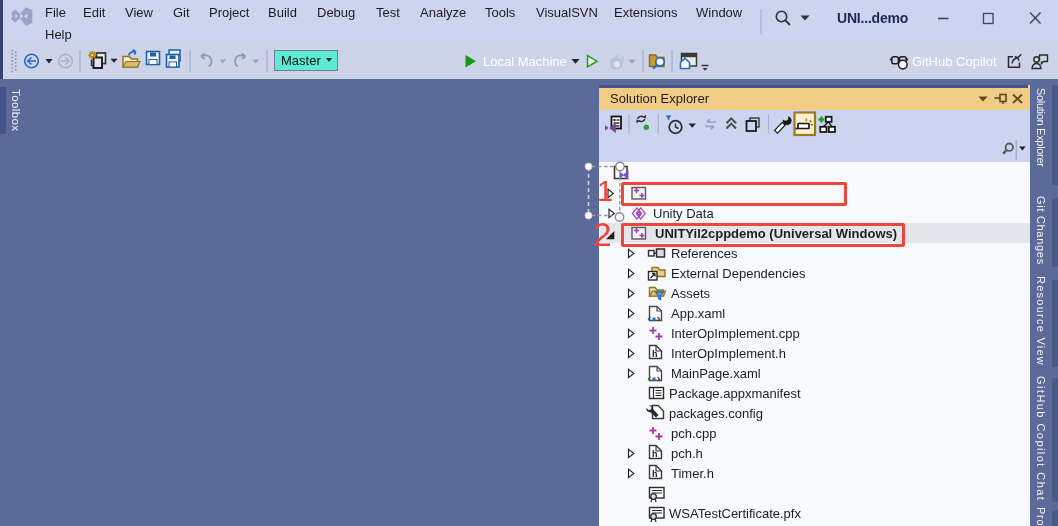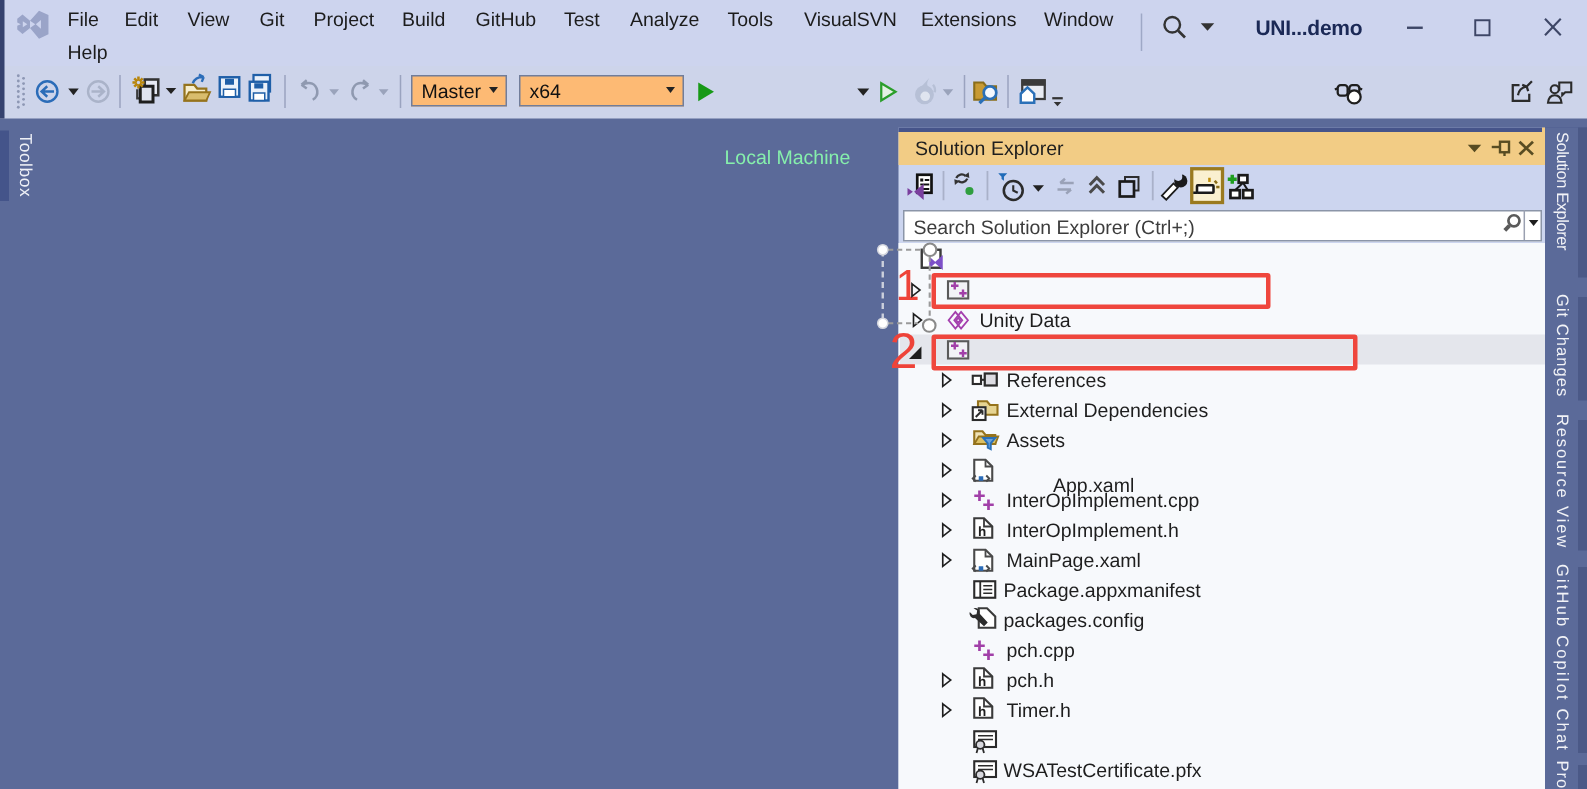--- a/index.html
+++ b/index.html
@@ -4,26 +4,26 @@
 <style>
   html,body{margin:0;padding:0;}
   #root{position:relative;width:1058px;height:526px;overflow:hidden;
     font-family:"Liberation Sans",sans-serif;background:#5b6a99;}
   .abs{position:absolute;}
   .titlebar{left:0;top:0;width:1058px;height:44px;background:#cdd4ee;}
   .toolbar{left:0;top:44px;width:1058px;height:35px;background:#cdd4ea;}
   .menuitem{position:absolute;top:5px;font-size:13px;line-height:16px;color:#1c1c1c;}
   .menuitem2{position:absolute;top:27px;font-size:13px;line-height:16px;color:#1c1c1c;}
   .wintitle{position:absolute;left:837px;top:10px;font-size:14px;font-weight:bold;letter-spacing:-0.2px;color:#1b2956;}
-  .combo{position:absolute;top:50px;height:19px;background:#fdba74;border:1px solid #717d9a;
+  .combo{position:absolute;top:50px;height:19px;background:#5eead4;border:1px solid #717d9a;
     font-size:13px;color:#111;line-height:19px;}
   .combo .txt{position:absolute;left:6px;top:0;}
   .combo .arr{position:absolute;right:5px;top:7px;width:0;height:0;
     border-left:3.5px solid transparent;border-right:3.5px solid transparent;border-top:4.5px solid #222;}
-  .tbtext{position:absolute;top:54px;font-size:13px;color:#86efac;margin-top:43px;}
+  .tbtext{position:absolute;top:54px;font-size:13px;color:#ffffff;}
   
   .sepanel{left:599px;top:85px;width:431px;height:441px;background:#ccd5ef;}
   .sedark{left:599px;top:85px;width:459px;height:3px;background:#46548a;}
   .seheader{left:599px;top:88px;width:431px;height:22px;background:#f2cc85;}
   .seheader .t{position:absolute;left:11px;top:3px;font-size:13px;color:#1e1e1e;}
   .sesearch{left:602px;top:139.5px;width:424px;height:19.5px;background:#fff;border:1px solid #8b95a8;}
   .sesearch .ph{position:absolute;left:6px;top:3px;font-size:13px;color:#3c3c3c;}
   .tree{left:599px;top:162px;width:431px;height:364px;background:#f7f9fc;}
   .selrow{left:600px;top:223px;width:430px;height:20px;background:#e4e6ec;}
   .trow{position:absolute;font-size:13px;color:#1e1e1e;line-height:15px;}
@@ -46,72 +46,66 @@
   <div class="abs titlebar"></div>
   <div class="abs toolbar"></div>
   <div class="abs" style="left:0;top:0;width:2.5px;height:79px;background:#35426f;"></div>
 
   <span class="menuitem" style="left:45px">File</span>
   <span class="menuitem" style="left:83px">Edit</span>
   <span class="menuitem" style="left:125px">View</span>
   <span class="menuitem" style="left:173px">Git</span>
   <span class="menuitem" style="left:209px">Project</span>
   <span class="menuitem" style="left:268px">Build</span>
-  <span class="menuitem" style="left:317px">GitHub</span>
+  <span class="menuitem" style="left:317px">Debug</span>
   <span class="menuitem" style="left:376px">Test</span>
   <span class="menuitem" style="left:420px">Analyze</span>
   <span class="menuitem" style="left:485px">Tools</span>
   <span class="menuitem" style="left:536px">VisualSVN</span>
   <span class="menuitem" style="left:614px">Extensions</span>
   <span class="menuitem" style="left:696px">Window</span>
   <span class="menuitem2" style="left:45px">Help</span>
   <span class="wintitle">UNI...demo</span>
 
   <div class="combo" style="left:274px;width:62px;">
       <span class="txt">Master</span>
       <span class="arr"></span>
     </div>
-  <div class="combo" style="left:346px;width:108px;">
-      <span class="txt">x64</span>
-      <span class="arr"></span>
-    </div>
   <span class="tbtext" style="left:483px;">Local Machine</span>
   <span class="tbtext" style="left:912px;">GitHub Copilot</span>
 
   <div class="abs sepanel"></div>
   <div class="abs sedark"></div>
   <div class="abs seheader">
       <span class="t">Solution Explorer</span>
-    </div>
-  <div class="abs sesearch">
-      <span class="ph">Search Solution Explorer (Ctrl+;)</span>
     </div>
   <div class="abs tree"></div>
   <div class="abs selrow"></div>
 
   <div class="abs rstrip"></div>
   <div class="abs" style="left:1052px;top:85px;width:6px;height:100px;background:#4b5987;"></div>
   <div class="abs" style="left:1052px;top:198px;width:6px;height:69px;background:#4b5987;"></div>
   <div class="abs" style="left:1052px;top:280px;width:6px;height:87px;background:#4b5987;"></div>
   <div class="abs" style="left:1052px;top:378px;width:6px;height:124px;background:#4b5987;"></div>
   <div class="abs" style="left:1052px;top:510px;width:6px;height:16px;background:#4b5987;"></div>
   <div class="abs orangesliver"></div>
   <span class="vtab" style="top:88px;letter-spacing:-0.3px;">Solution Explorer</span>
   <span class="vtab" style="top:196px;letter-spacing:0.7px;">Git Changes</span>
   <span class="vtab" style="top:276px;letter-spacing:1.25px;">Resource View</span>
   <span class="vtab" style="top:376px;letter-spacing:1.45px;">GitHub Copilot Chat</span>
   <span class="vtab" style="top:507px;letter-spacing:0.7px;">Pro</span>
   <div class="abs tbox-strip"></div>
   <span class="abs tbox-label">Toolbox</span>
 
   <span class="trow" style="left:653px;top:206px;">Unity Data</span>
+  <span class="trow" style="left:655px;top:226px;font-weight:bold;">UNITYil2cppdemo (Universal Windows)</span>
   <span class="trow" style="left:671px;top:246px;">References</span>
   <span class="trow" style="left:671px;top:266px;">External Dependencies</span>
   <span class="trow" style="left:671px;top:286px;">Assets</span>
-  <span class="trow" style="left:702px;top:306px;margin-top:10px;">App.xaml</span>
+  <span class="trow" style="left:671px;top:306px;">App.xaml</span>
   <span class="trow" style="left:671px;top:326px;">InterOpImplement.cpp</span>
   <span class="trow" style="left:671px;top:346px;">InterOpImplement.h</span>
   <span class="trow" style="left:671px;top:366px;">MainPage.xaml</span>
   <span class="trow" style="left:669px;top:386px;">Package.appxmanifest</span>
   <span class="trow" style="left:669px;top:406px;">packages.config</span>
   <span class="trow" style="left:671px;top:426px;">pch.cpp</span>
   <span class="trow" style="left:671px;top:446px;">pch.h</span>
   <span class="trow" style="left:671px;top:466px;">Timer.h</span>
   <span class="trow" style="left:669px;top:506px;text-align:center;">WSATestCertificate.pfx</span>
 

